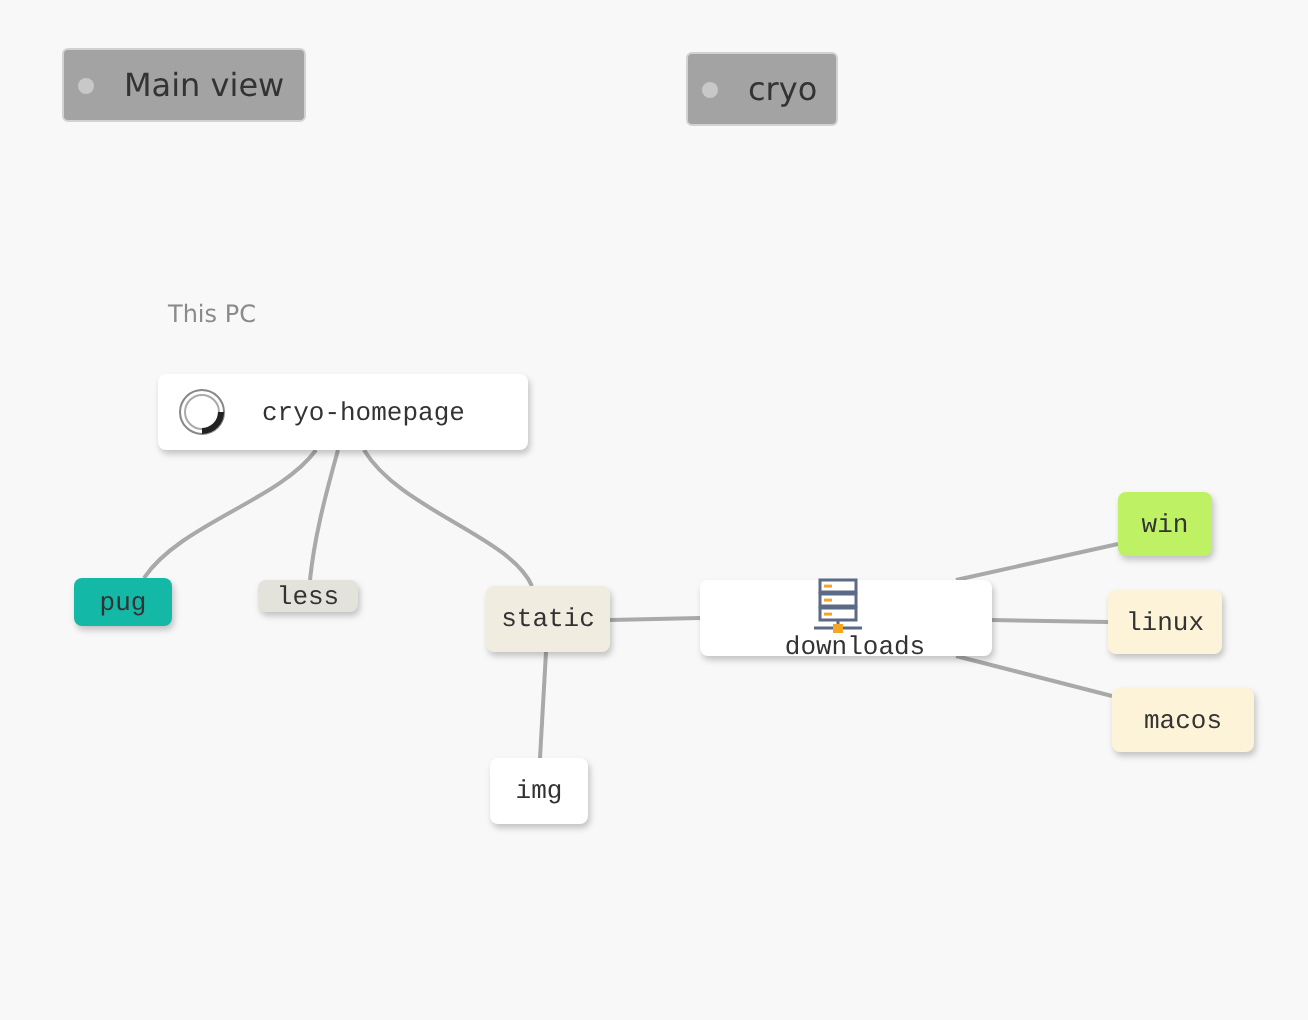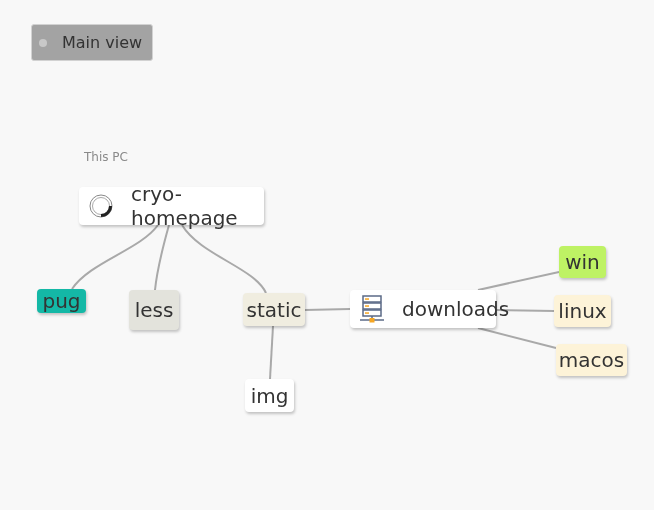--- a/index.html
+++ b/index.html
@@ -59,24 +59,25 @@
       stroke: #a9a9a9;
       stroke-width: 2;
     }
     .node {
       position: absolute;
       box-sizing: border-box;
       border-radius: 4px;
       display: flex;
       align-items: center;
       justify-content: center;
-      font-size: 20px;
+      font-size: 13px;
       color: #333;
       box-shadow: 1px 2px 3px rgba(0,0,0,0.22);
       cursor: pointer;
+      font-family: Liberation Mono, monospace;
     }
     .node.white { background: #ffffff; justify-content: center; }
     .node.large { justify-content: flex-start; padding-left: 9px; }
     .node .ic {
       width: 26px;
       height: 26px;
       margin-right: 17px;
       flex: 0 0 auto;
       display: flex;
       align-items: center;
@@ -84,20 +85,24 @@
     }
   </style>
 </head>
 <body>
 
 <div class="canvas">
 
   <div class="tab" style="left:31px;top:24px;width:122px;">
     <span class="dot"></span>
     <span>Main view</span>
+  </div>
+  <div class="tab" style="left:343px;top:26px;width:76px;">
+    <span class="dot"></span>
+    <span>cryo</span>
   </div>
 
   <div class="group-label">This PC</div>
 
   <svg class="edges" viewBox="0 0 654 510">
     <path d="M158 225 C 140 250, 90 262, 72 289"></path>
     <path d="M169 225 C 162 250, 157 270, 155 290"></path>
     <path d="M182 225 C 200 255, 255 268, 266 293"></path>
     <path d="M273 326 L 270 379"></path>
     <path d="M305 310 L 350 309"></path>
@@ -114,33 +119,33 @@
         <path d="M22.5 13 A 9.5 9.5 0 0 1 13 22.5" fill="none" stroke="#222" stroke-width="3"></path>
       </svg>
     </span>
     <span>cryo-homepage</span>
   </div>
 
   <div class="node" style="left:37px;top:289px;width:49px;height:24px;background:#14b8a6;">
     <span>pug</span>
   </div>
 
-  <div class="node" style="left:129px;top:290px;width:50px;height:40px;background:#e3e3dc;">
+  <div class="node" style="left:129px;top:290px;width:50px;height:16px;background:#e3e3dc;">
     <span>less</span>
   </div>
 
   <div class="node" style="left:243px;top:293px;width:62px;height:33px;background:#f0ede0;">
     <span>static</span>
   </div>
 
   <div class="node white" style="left:245px;top:379px;width:49px;height:33px;">
     <span>img</span>
   </div>
 
-  <div class="node white large" style="left:350px;top:290px;width:146px;height:38px;">
+  <div class="node white large" style="left:350px;top:290px;width:146px;height:38px;flex-direction:column;">
     <span class="ic">
       <svg width="26" height="28" viewBox="0 0 26 28">
         <rect x="4" y="1" width="18" height="6" fill="#fff" stroke="#5b6a86" stroke-width="1.5"></rect>
         <rect x="4" y="8" width="18" height="6" fill="#fff" stroke="#5b6a86" stroke-width="1.5"></rect>
         <rect x="4" y="15" width="18" height="6" fill="#fff" stroke="#5b6a86" stroke-width="1.5"></rect>
         <rect x="6" y="3.3" width="4" height="1.5" fill="#f5a623"></rect>
         <rect x="6" y="10.3" width="4" height="1.5" fill="#f5a623"></rect>
         <rect x="6" y="17.3" width="4" height="1.5" fill="#f5a623"></rect>
         <line x1="13" y1="21" x2="13" y2="25" stroke="#5b6a86" stroke-width="1.5"></line>
         <line x1="1" y1="25" x2="25" y2="25" stroke="#5b6a86" stroke-width="1.5"></line>

